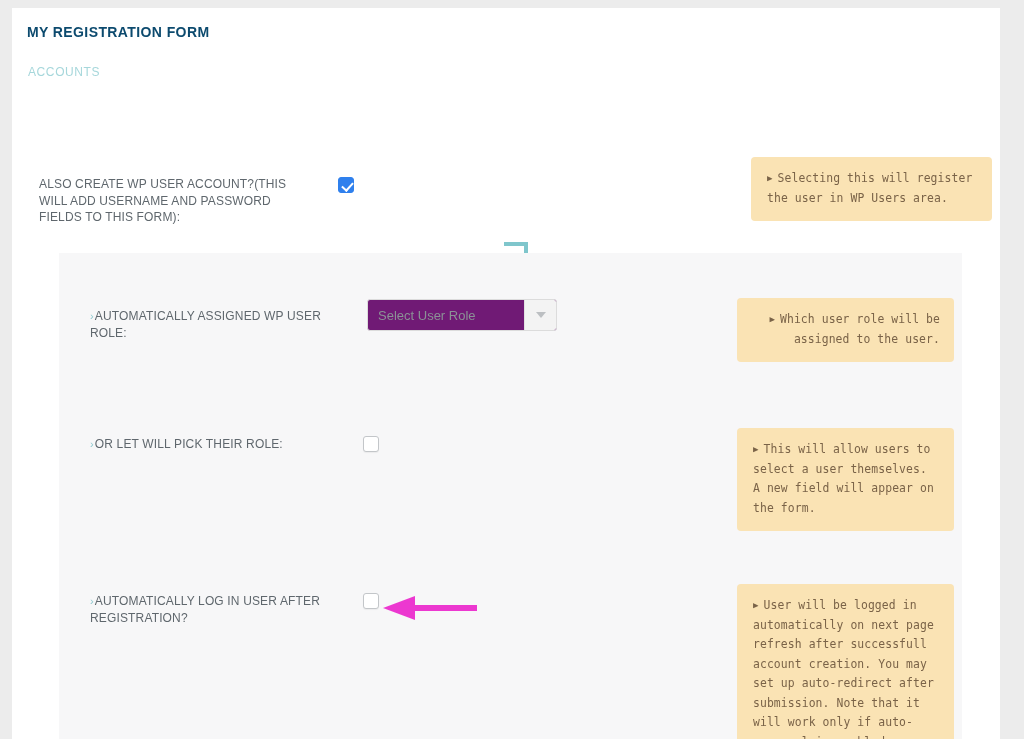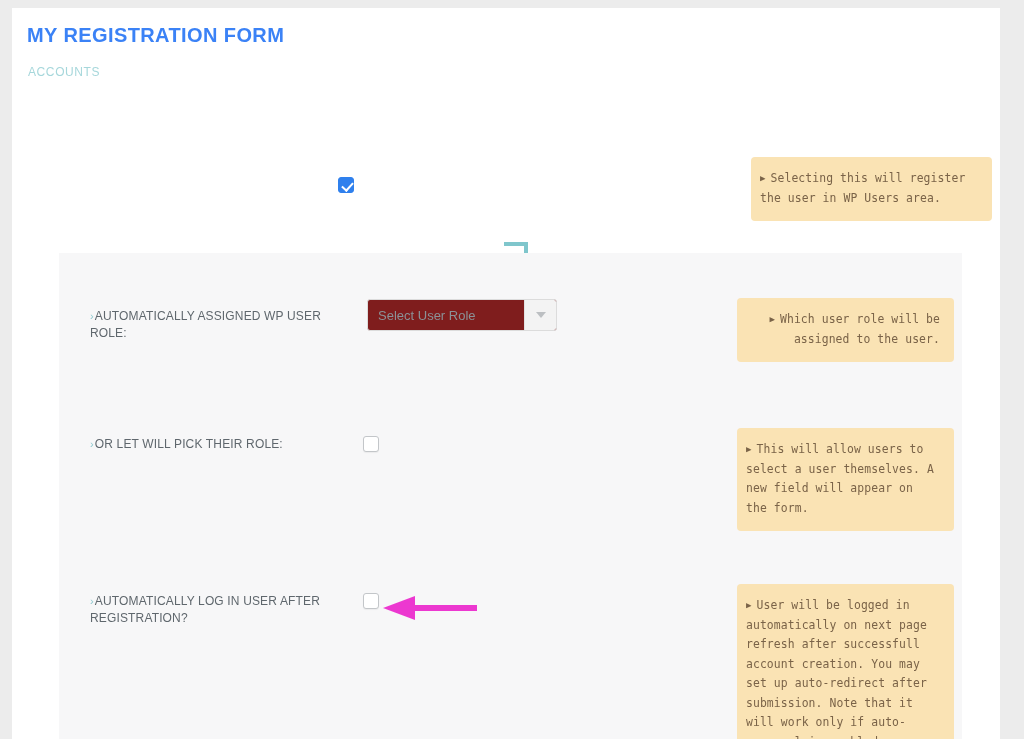--- a/index.html
+++ b/index.html
@@ -25,24 +25,24 @@
     height: 731px;
     background: #ffffff;
     overflow: hidden;
   }
 
   
   #form-title {
     position: absolute;
     left: 15px;
     top: 16px;
-    font-size: 20px;
+    font-size: 14px;
     font-weight: bold;
     letter-spacing: 0.4px;
-    color: #3b82f6;
+    color: #0c4a6e;
   }
 
   #tab-accounts {
     position: absolute;
     left: 16px;
     top: 57px;
     font-size: 12px;
     letter-spacing: 0.6px;
     color: #a6d7db;
     cursor: pointer;
@@ -111,21 +111,21 @@
 
   
   .tip {
     background: #fae3b4;
     border-radius: 4px;
     color: #7a6348;
     font-family: "DejaVu Sans Mono", "Liberation Mono", monospace;
     font-size: 11.4px;
     line-height: 19.5px;
     letter-spacing: 0.1px;
-    padding: 12px 14px 13px 9px;
+    padding: 12px 14px 13px 16px;
   }
   .tip .bullet {
     color: #7a6348;
     font-size: 9px;
     margin-right: 5px;
     vertical-align: 1px;
   }
 
   #tip-create-account {
     position: absolute;
@@ -169,21 +169,21 @@
     width: 255px;
   }
 
   
   #select-user-role {
     position: absolute;
     left: 308px;
     top: -9px;
     width: 190px;
     height: 32px;
-    background: #7f1d1d;
+    background: #701a75;
     border: 1px solid #dcdcdc;
     border-radius: 3px;
     display: flex;
     align-items: stretch;
     cursor: pointer;
   }
   #select-user-role-value {
     flex: 1;
     display: flex;
     align-items: center;
@@ -229,20 +229,21 @@
 </head>
 <body>
 
 <div id="page-card">
 
   <div id="form-title">MY REGISTRATION FORM</div>
 
   <div id="tab-accounts">ACCOUNTS</div>
 
   <div id="row-create-account">
+    <div id="label-create-account" class="field-label">ALSO CREATE WP USER ACCOUNT?(THIS WILL ADD USERNAME AND PASSWORD FIELDS TO THIS FORM):</div>
     <span id="cb-create-account" class="cb checked"></span>
   </div>
 
   <div id="tip-create-account" class="tip">
     <span class="bullet">▶</span><span>Selecting this will register the user in WP Users area.</span>
   </div>
 
   <div id="teal-arrow">
     <svg width="44" height="42" viewBox="0 0 44 42">
       <path d="M2 4 H24 V28" fill="none" stroke="#7fc6cc" stroke-width="4"></path>

